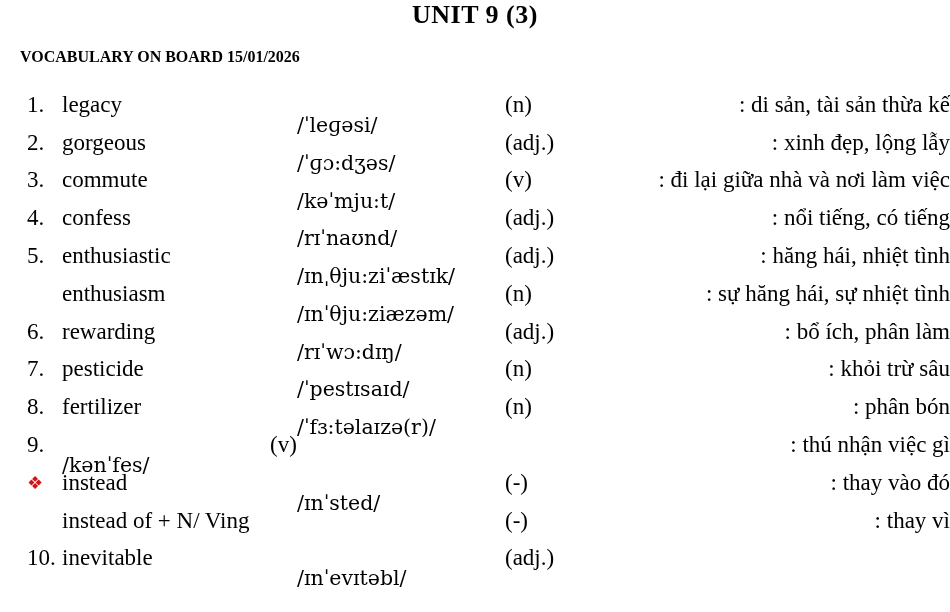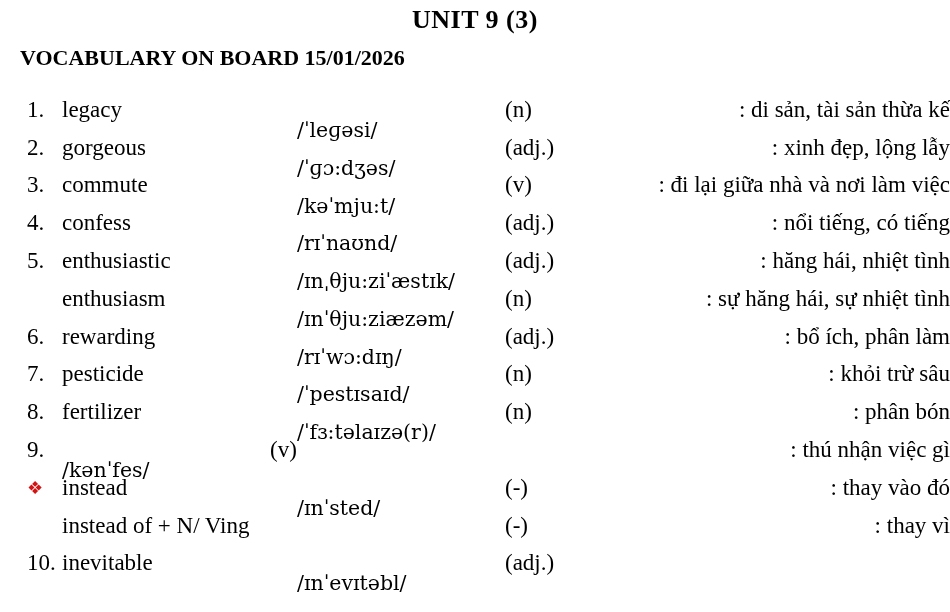--- a/index.html
+++ b/index.html
@@ -10,30 +10,29 @@
   .page {
     position: relative;
     width: 950px;
     height: 612px;
     background: #ffffff;
     color: #000000;
     font-family: "Liberation Serif", "DejaVu Serif", serif;
     overflow: hidden;
   }
   .doc-title {
-    padding-top: 5px;
     text-align: center;
     font-weight: bold;
     font-size: 26px;
     letter-spacing: 0.5px;
   }
   .doc-subtitle {
-    margin: 10px 0 0 20px;
+    margin: 18px 0 0 20px;
     font-weight: bold;
-    font-size: 22px;
+    font-size: 16px;
   }
   .vocab-table {
     margin-top: 20px;
   }
   .row {
     display: flex;
     align-items: center;
     height: 37.8px;
     padding-left: 27px;
     font-size: 23px;

